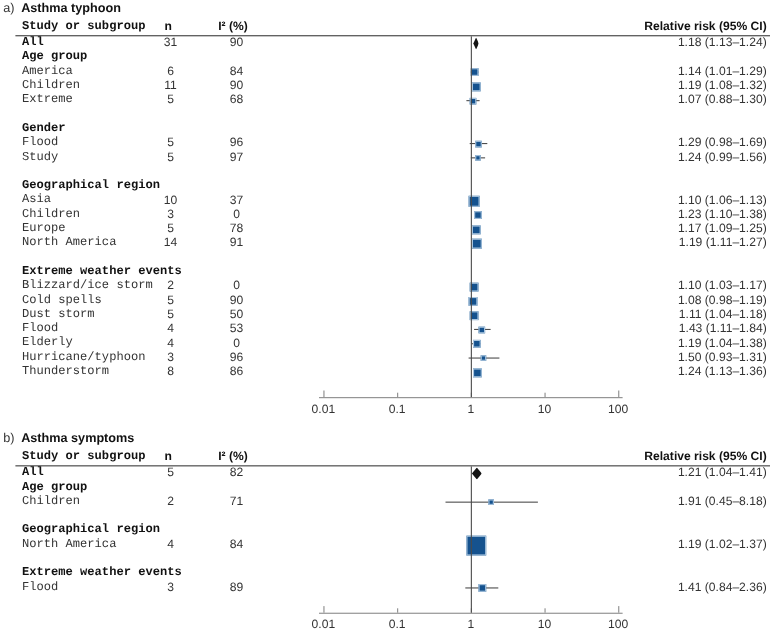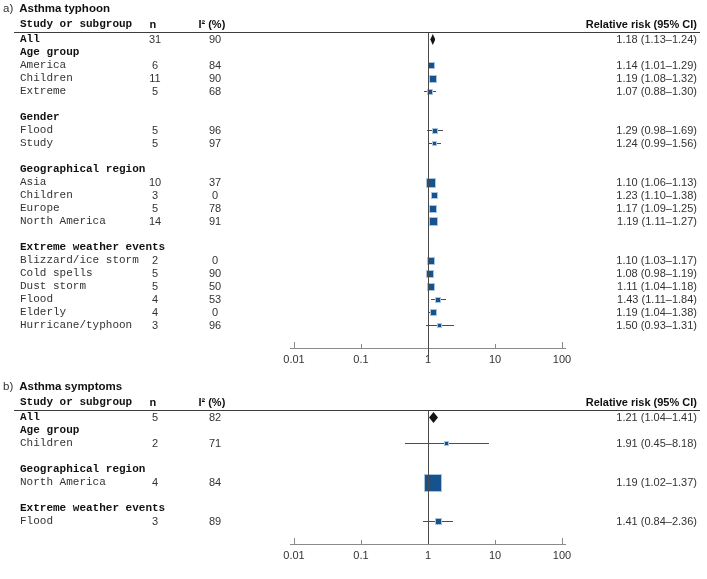--- a/index.html
+++ b/index.html
@@ -253,20 +253,30 @@
         <div class="row">
           <div class="c-label">Hurricane/typhoon</div>
           <div class="c-n">3</div>
           <div class="c-i2">96</div>
           <div class="c-plot">
             <div class="ci-line" style="left: 170.9px; width: 27.9px;"></div>
             <div class="sq" style="width: 3px; height: 3px; left: 182.3px; top: 4px; background: rgb(21, 82, 142); border-color: rgb(169, 197, 222);"></div>
           </div>
           <div class="c-rr">1.50 (0.93–1.31)</div>
         </div>
+        <div class="row">
+          <div class="c-label">Thunderstorm</div>
+          <div class="c-n">8</div>
+          <div class="c-i2">86</div>
+          <div class="c-plot">
+            <div class="ci-line" style="left: 176.6px; width: 5.4px;"></div>
+            <div class="sq" style="width: 6px; height: 6px; left: 175.3px; top: 2.5px; background: rgb(21, 82, 142); border-color: rgb(169, 197, 222);"></div>
+          </div>
+          <div class="c-rr">1.24 (1.13–1.36)</div>
+        </div>
         <div class="axis-block">
           <div class="axis-line" style="left: 290px; width: 276px; top: 16px;"></div>
           <div class="tick" style="left: 294px; height: 6px; top: 10px;"></div>
           <div class="tick-label" style="left: 294px; top: 21px;">0.01</div>
           <div class="tick" style="left: 361px; height: 4px; top: 12px;"></div>
           <div class="tick-label" style="left: 361px; top: 21px;">0.1</div>
           <div class="tick" style="left: 428px; height: 4px; top: 12px;"></div>
           <div class="tick-label" style="left: 428px; top: 21px;">1</div>
           <div class="tick" style="left: 495px; height: 4px; top: 12px;"></div>
           <div class="tick-label" style="left: 495px; top: 21px;">10</div>

